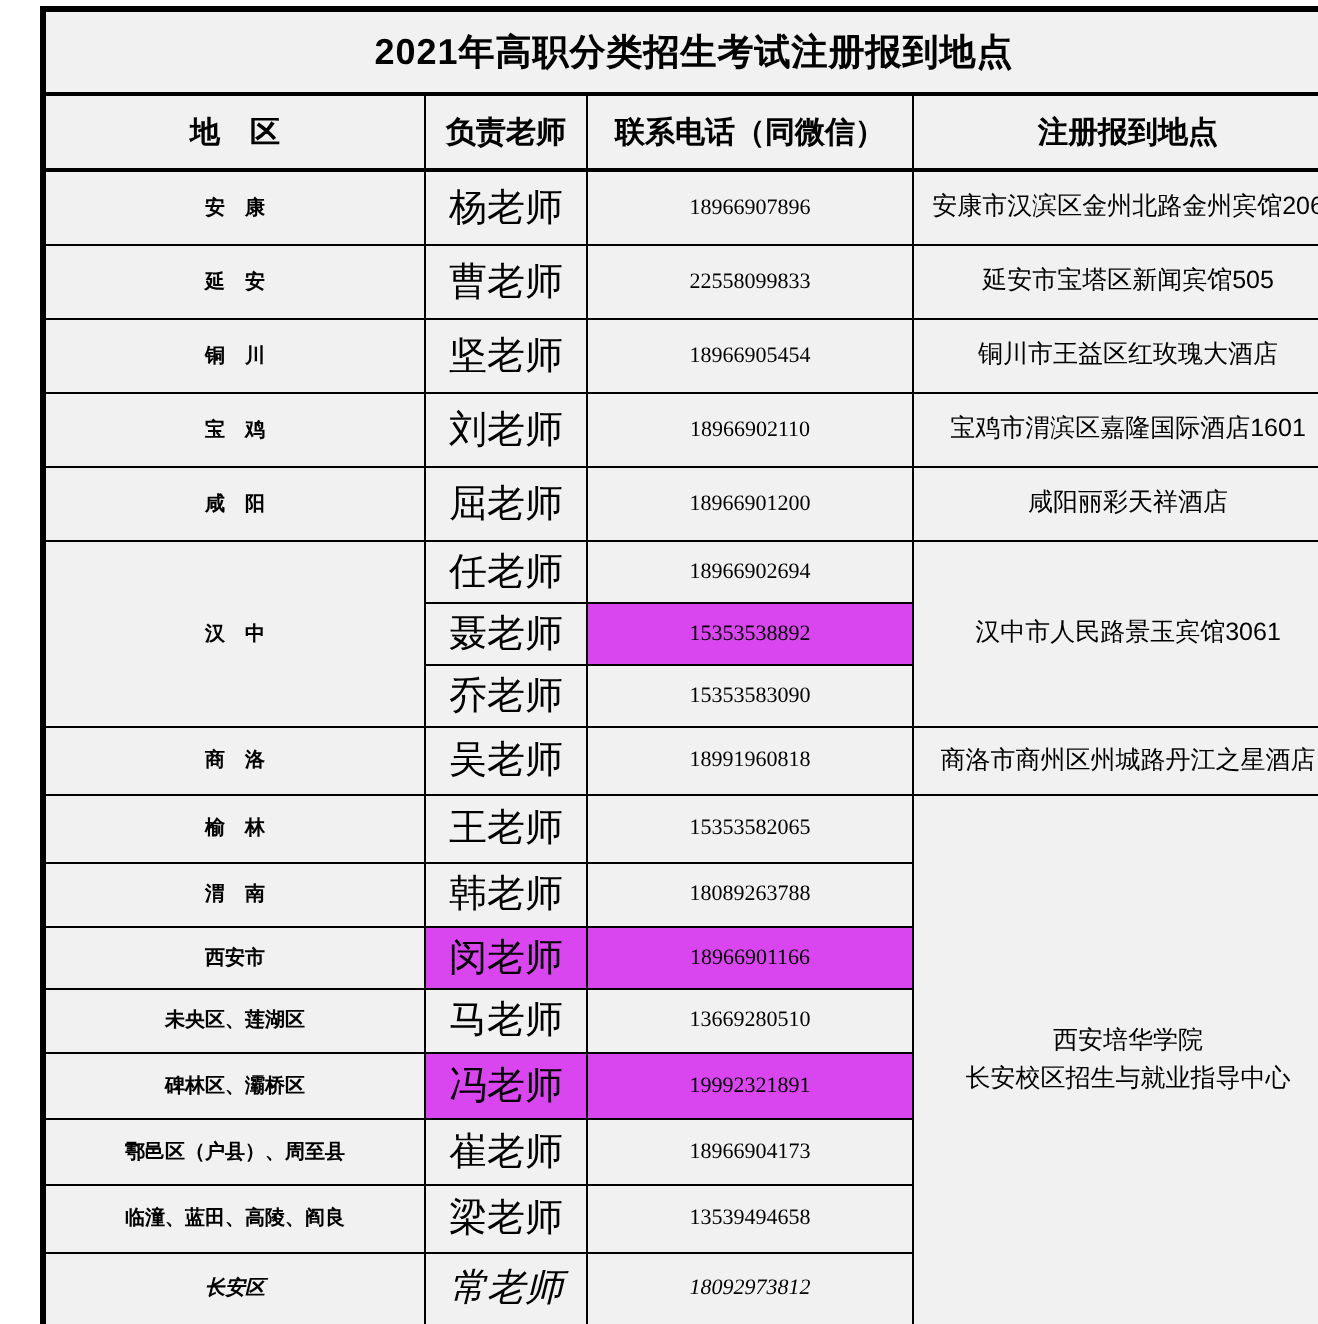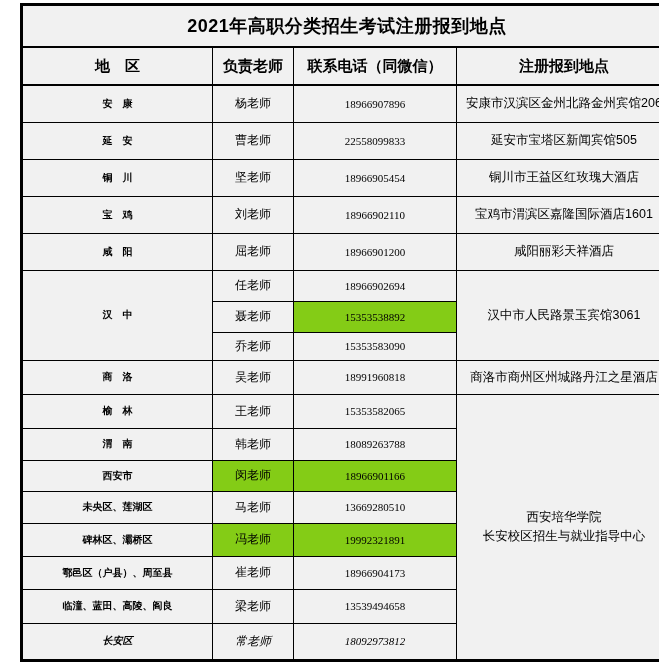--- a/index.html
+++ b/index.html
@@ -43,37 +43,37 @@
     height: 32px;
     font-size: 15px;
     font-weight: bold;
     border-bottom-width: 2px;
   }
   td.region-cell {
     font-size: 10px;
     font-weight: bold;
   }
   td.teacher-cell {
-    font-size: 12px;
+    font-size: 19px;
     font-weight: normal;
   }
   td.phone-cell {
     font-family: "Liberation Serif", serif;
     font-size: 11px;
     font-weight: normal;
   }
   td.location-cell {
     font-size: 12.5px;
     font-weight: normal;
     white-space: pre-line;
     line-height: 1.5;
     text-align: center;
   }
   td.white-bg {
-    background: #84cc16;
+    background: #d946ef;
   }
 </style>
 </head>
 <body>
 
 <div class="table-wrap">
   <table>
     <colgroup>
       <col style="width:190px">
       <col style="width:81px">

